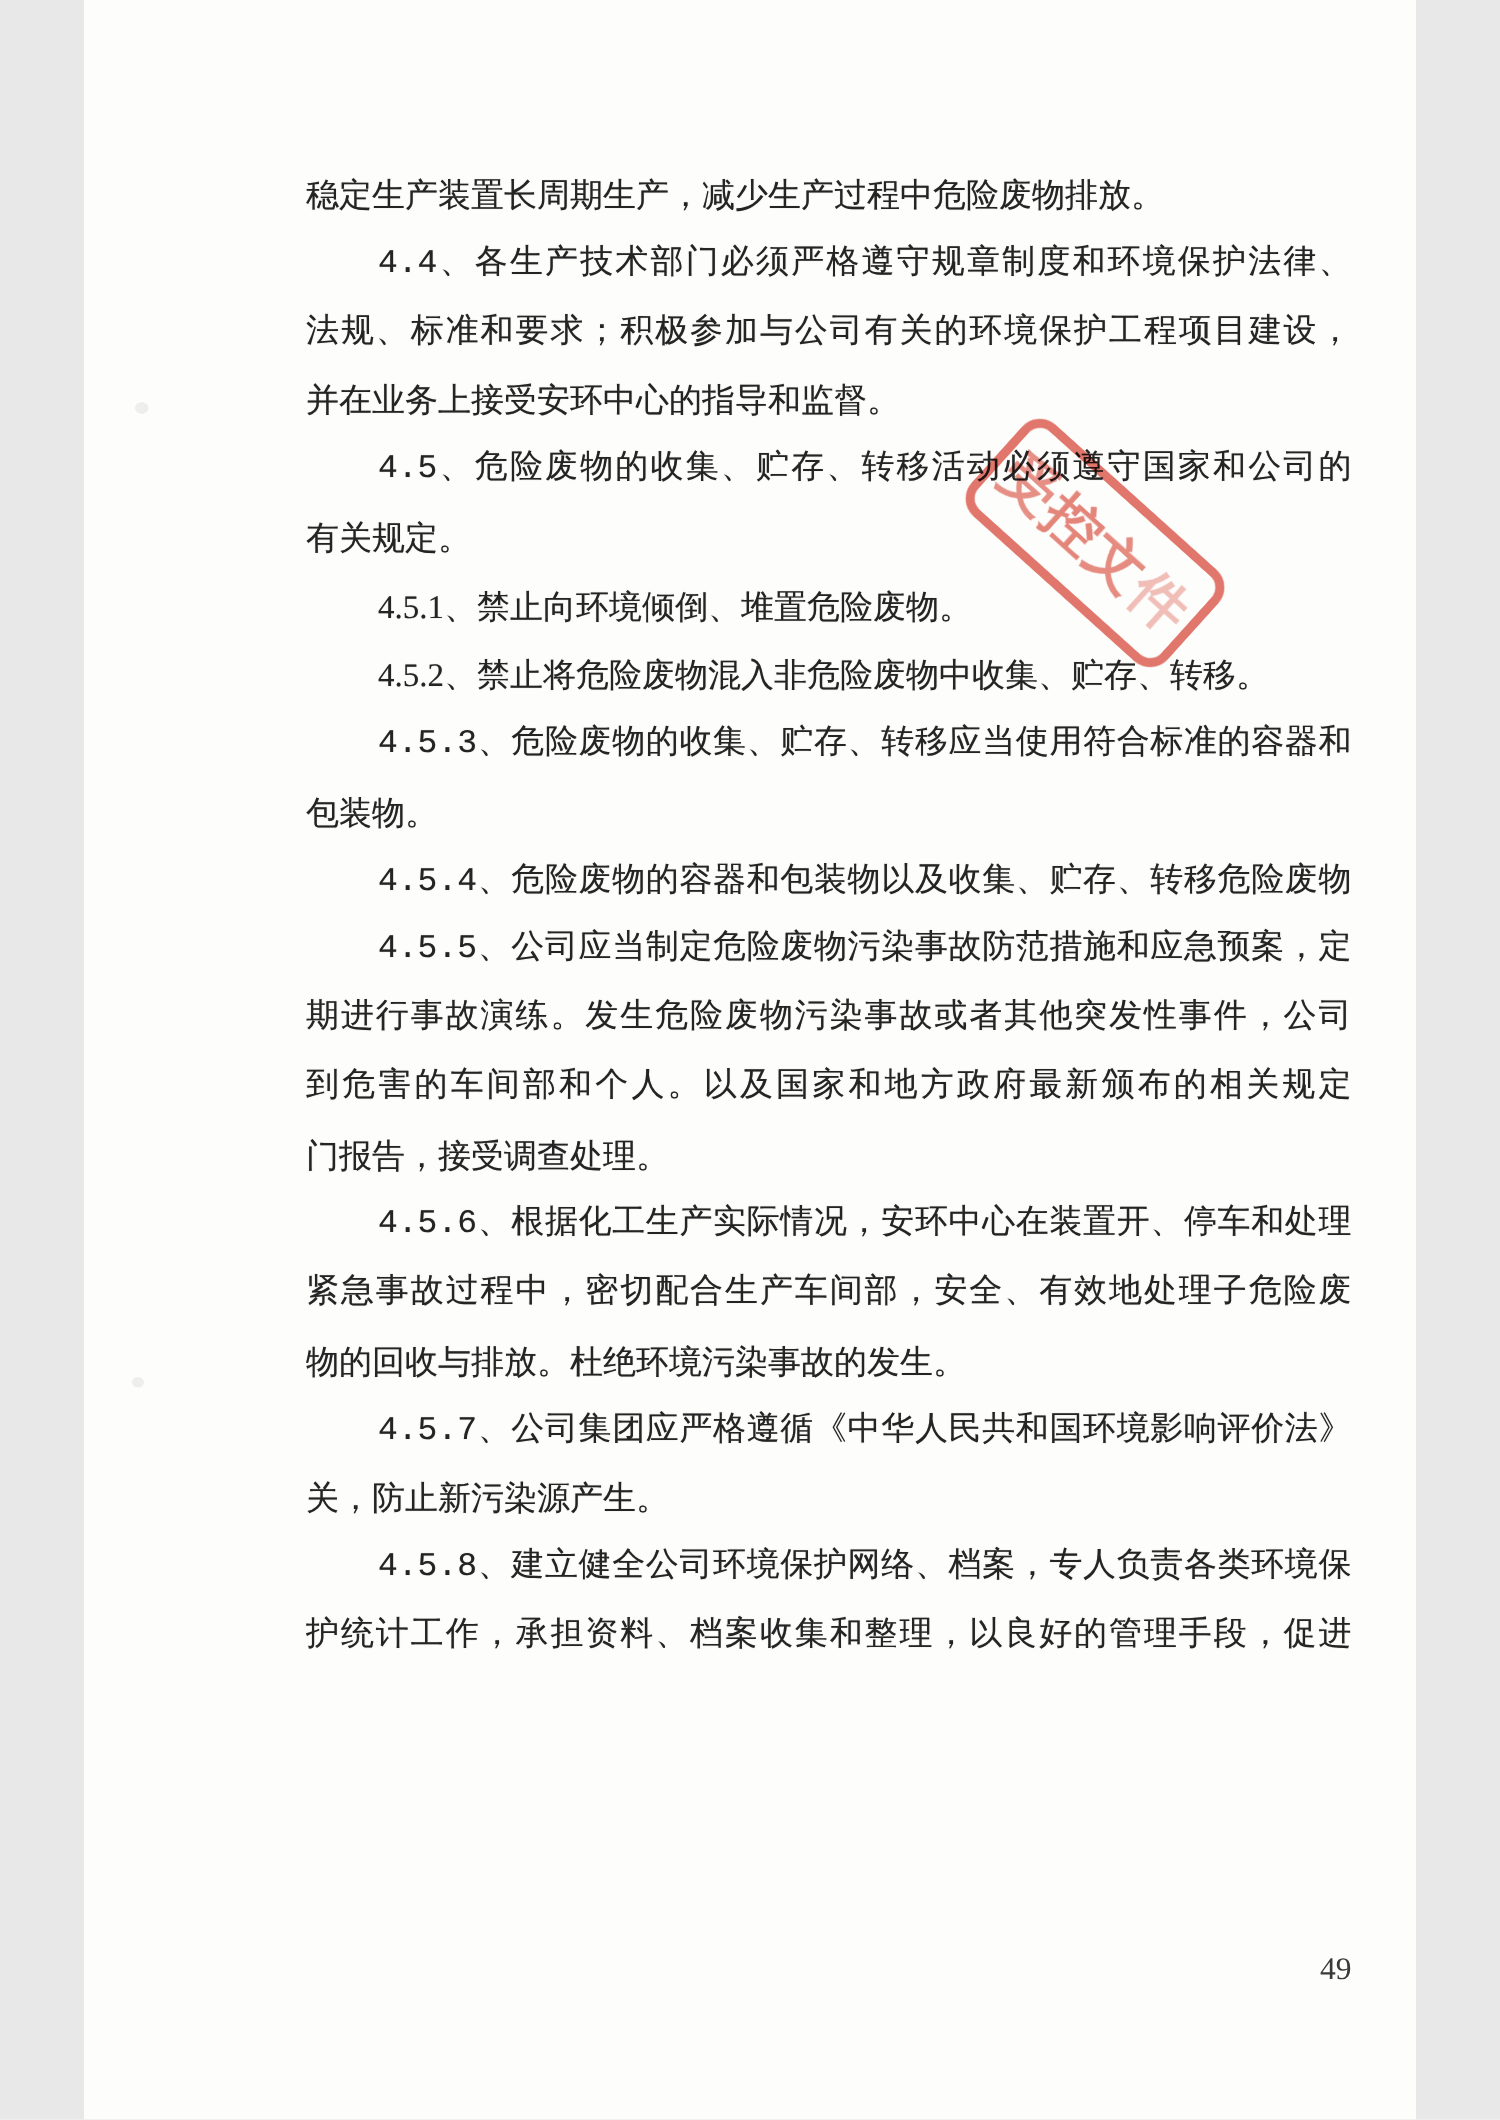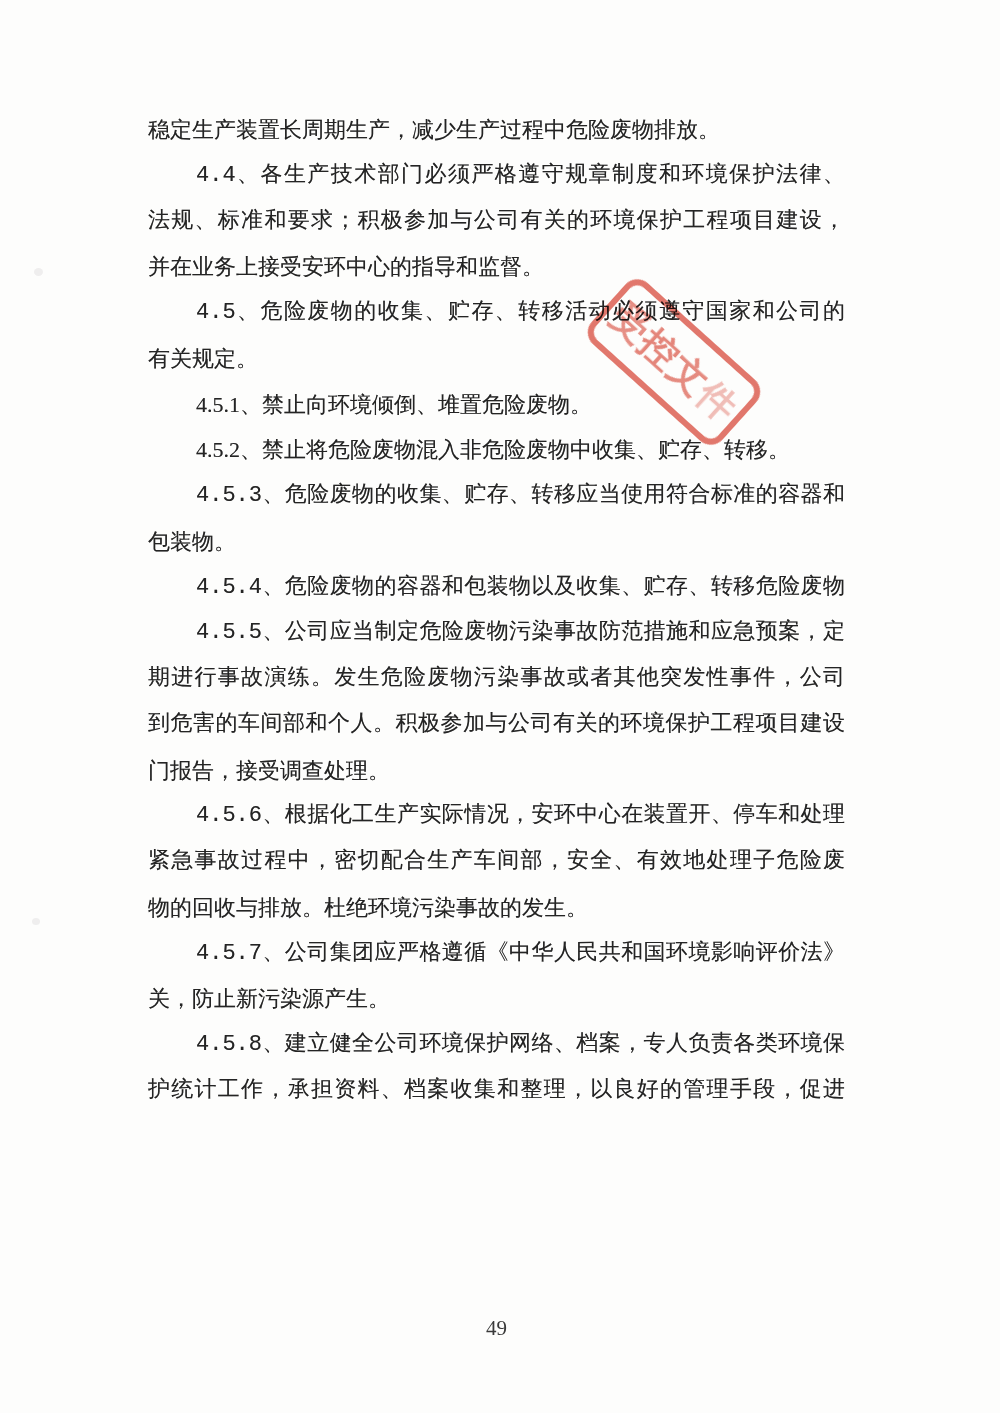--- a/index.html
+++ b/index.html
@@ -2,21 +2,21 @@
 <html style="--stamp-color: #dd5a4c; --ink-color: #242424;"><head>
 <meta charset="utf-8">
 <style>
   html, body {
     margin: 0;
     padding: 0;
     background: #e8e8e8;
   }
   .page {
     position: relative;
-    width: 1000px;
+    width: 888px;
     height: 1413px;
     margin: 0 auto;
     background: #fdfdfc;
     overflow: hidden;
     font-family: "Liberation Serif", "DejaVu Serif", serif;
   }
   
   .text-block {
     position: absolute;
     left: 148px;
@@ -62,24 +62,23 @@
   .stamp .ch:nth-child(1) { opacity: 0.82; }
   .stamp .ch:nth-child(2) { opacity: 0.9; }
   .stamp .ch:nth-child(3) { opacity: 0.85; }
   .stamp .ch:nth-child(4) { opacity: 0.48; }
   
   .page-number {
     position: absolute;
     left: 148px;
     top: 1300px;
     width: 697px;
-    text-align: center;
+    text-align: right;
     font-size: 21px;
     color: #3a3a3a;
-    margin-top: 16px;
   }
   
   .smudge {
     position: absolute;
     border-radius: 50%;
     background: #efeeee;
   }
   .smudge.a { left: 34px; top: 268px; width: 9px; height: 8px; }
   .smudge.b { left: 32px; top: 918px; width: 8px; height: 7px; }
 </style>
@@ -95,21 +94,21 @@
       <div class="line">并在业务上接受安环中心的指导和监督。</div>
       <div class="line indent full">4.5、危险废物的收集、贮存、转移活动必须遵守国家和公司的</div>
       <div class="line">有关规定。</div>
       <div class="line indent">4.5.1、禁止向环境倾倒、堆置危险废物。</div>
       <div class="line indent">4.5.2、禁止将危险废物混入非危险废物中收集、贮存、转移。</div>
       <div class="line indent full">4.5.3、危险废物的收集、贮存、转移应当使用符合标准的容器和</div>
       <div class="line">包装物。</div>
       <div class="line indent full">4.5.4、危险废物的容器和包装物以及收集、贮存、转移危险废物</div>
       <div class="line indent full">4.5.5、公司应当制定危险废物污染事故防范措施和应急预案，定</div>
       <div class="line full">期进行事故演练。发生危险废物污染事故或者其他突发性事件，公司</div>
-      <div class="line full">到危害的车间部和个人。积极参加与公司有关的环境保护工程项目建设</div>
+      <div class="line full">到危害的车间部和个人。以及国家和地方政府最新颁布的相关规定</div>
       <div class="line">门报告，接受调查处理。</div>
       <div class="line indent full">4.5.6、根据化工生产实际情况，安环中心在装置开、停车和处理</div>
       <div class="line full">紧急事故过程中，密切配合生产车间部，安全、有效地处理子危险废</div>
       <div class="line">物的回收与排放。杜绝环境污染事故的发生。</div>
       <div class="line indent full">4.5.7、公司集团应严格遵循《中华人民共和国环境影响评价法》</div>
       <div class="line">关，防止新污染源产生。</div>
       <div class="line indent full">4.5.8、建立健全公司环境保护网络、档案，专人负责各类环境保</div>
       <div class="line full">护统计工作，承担资料、档案收集和整理，以良好的管理手段，促进</div>
     </div>
 

